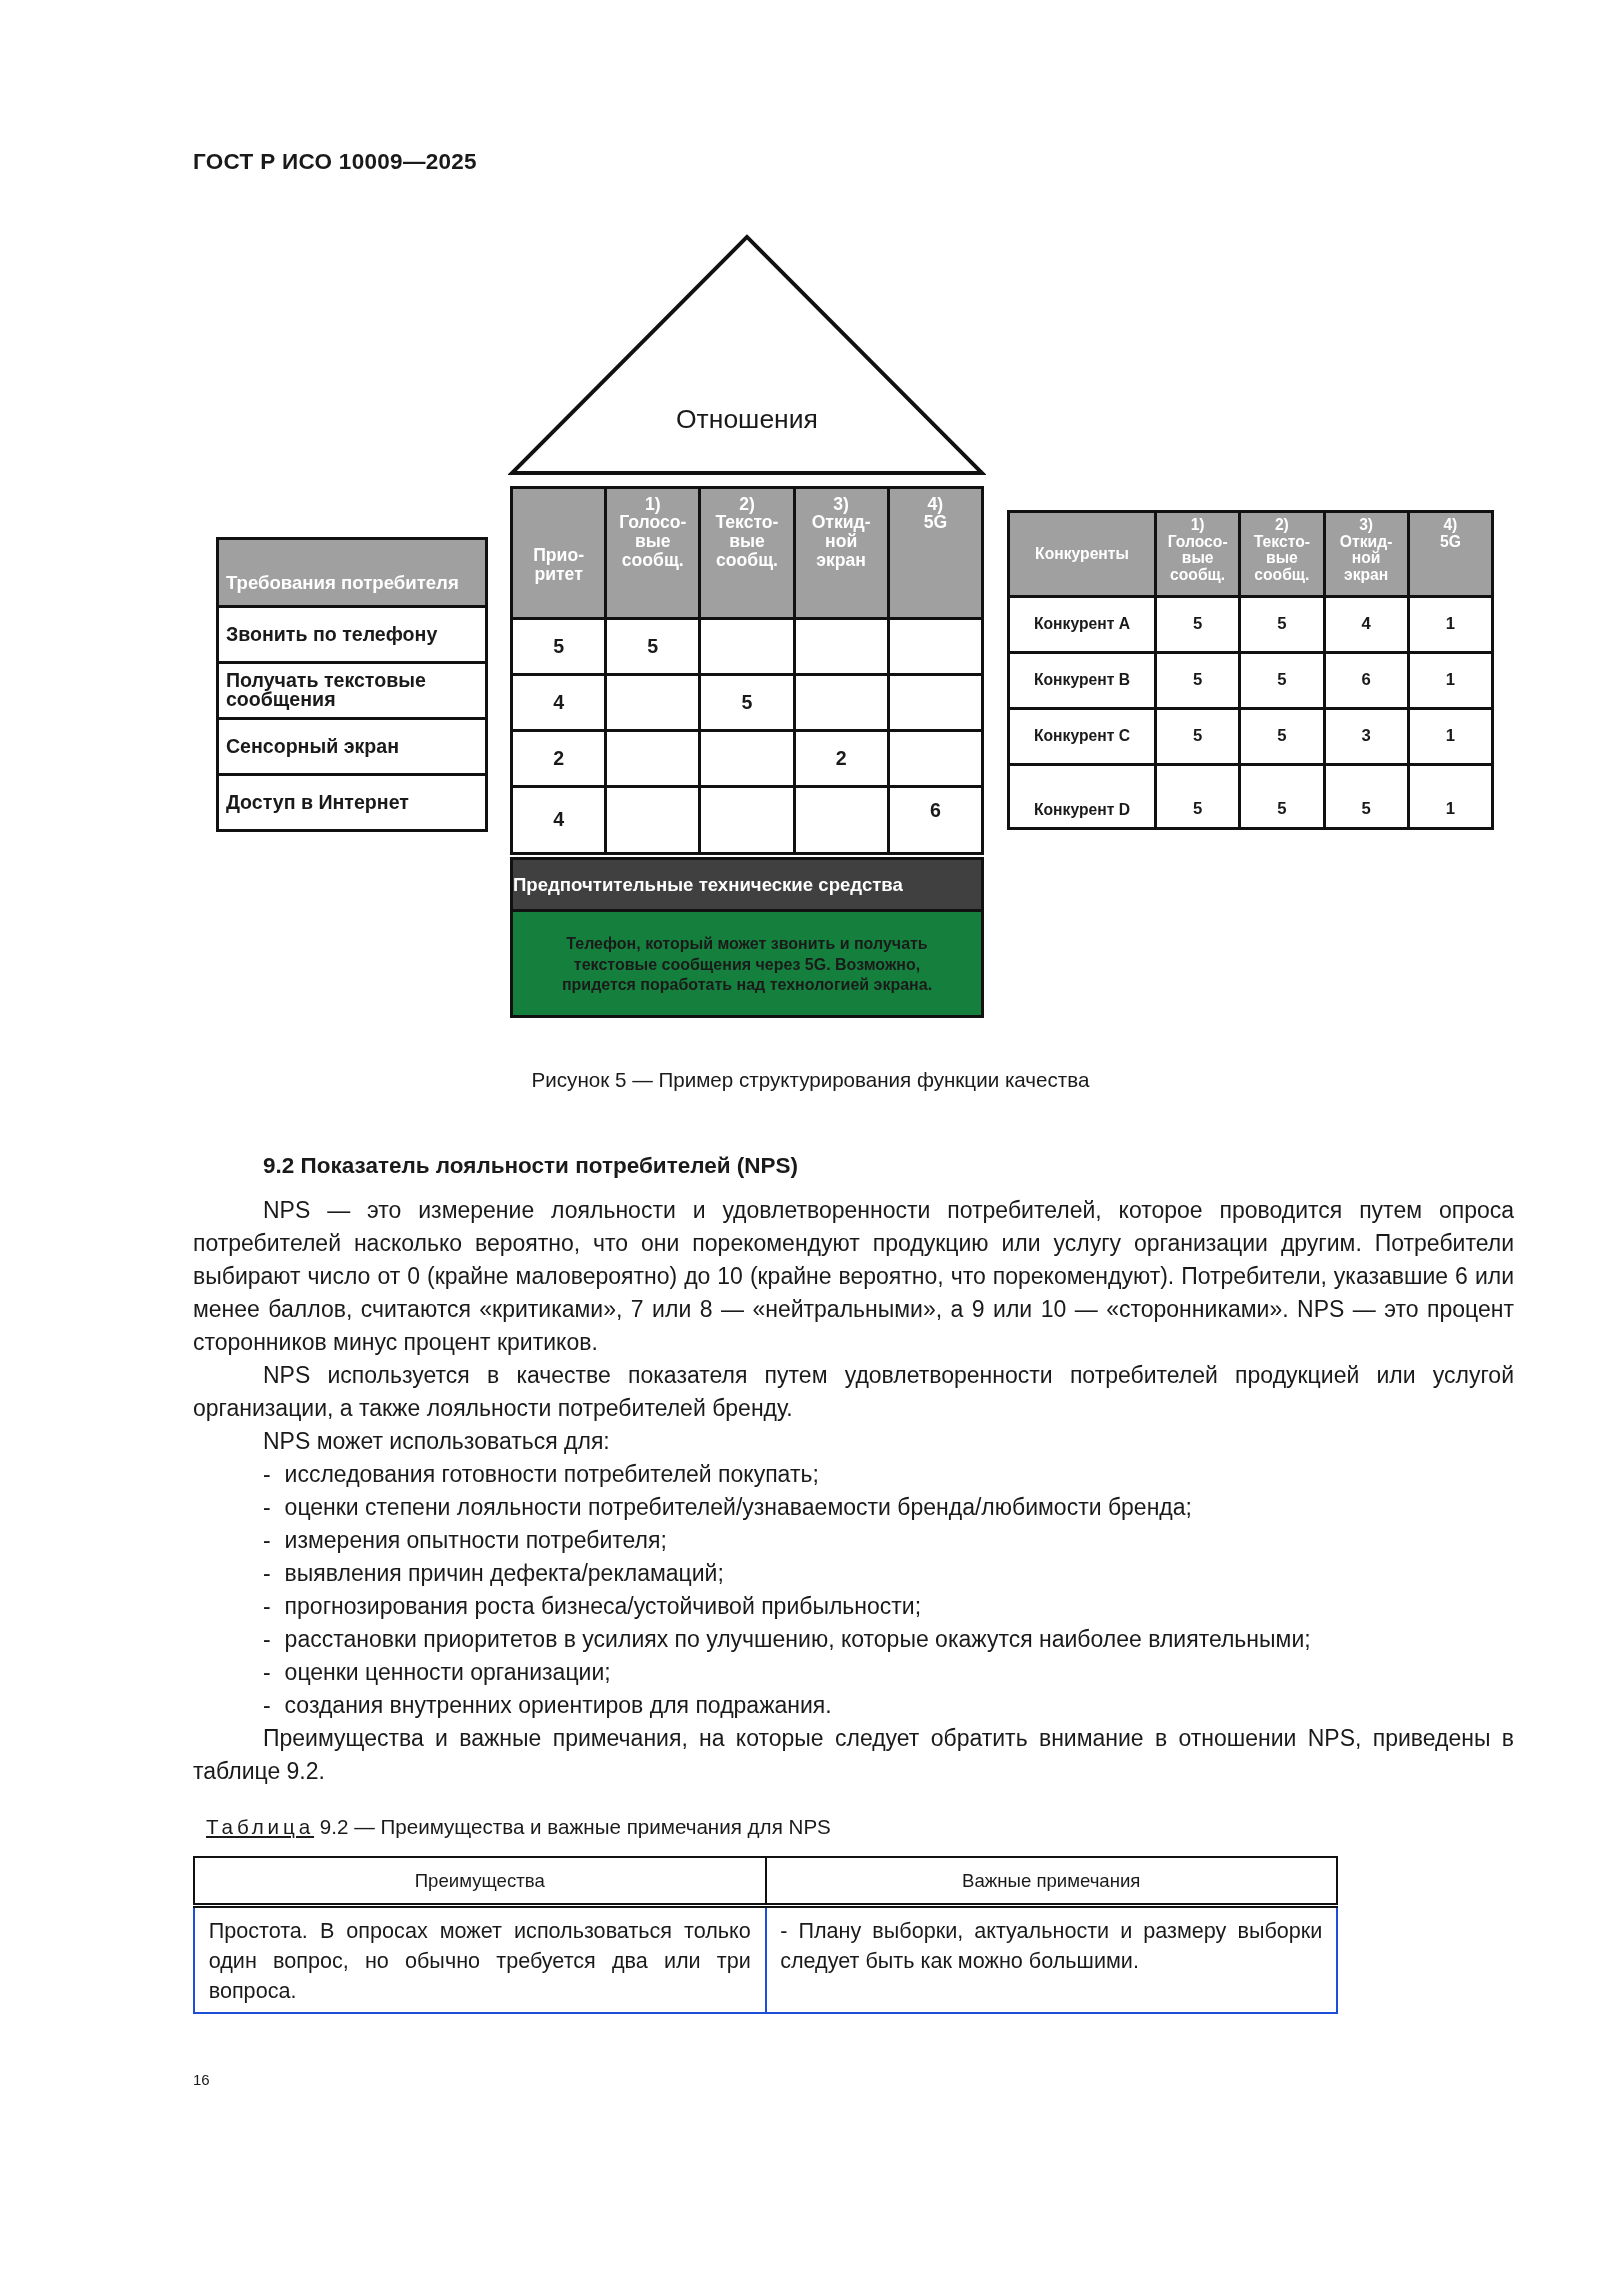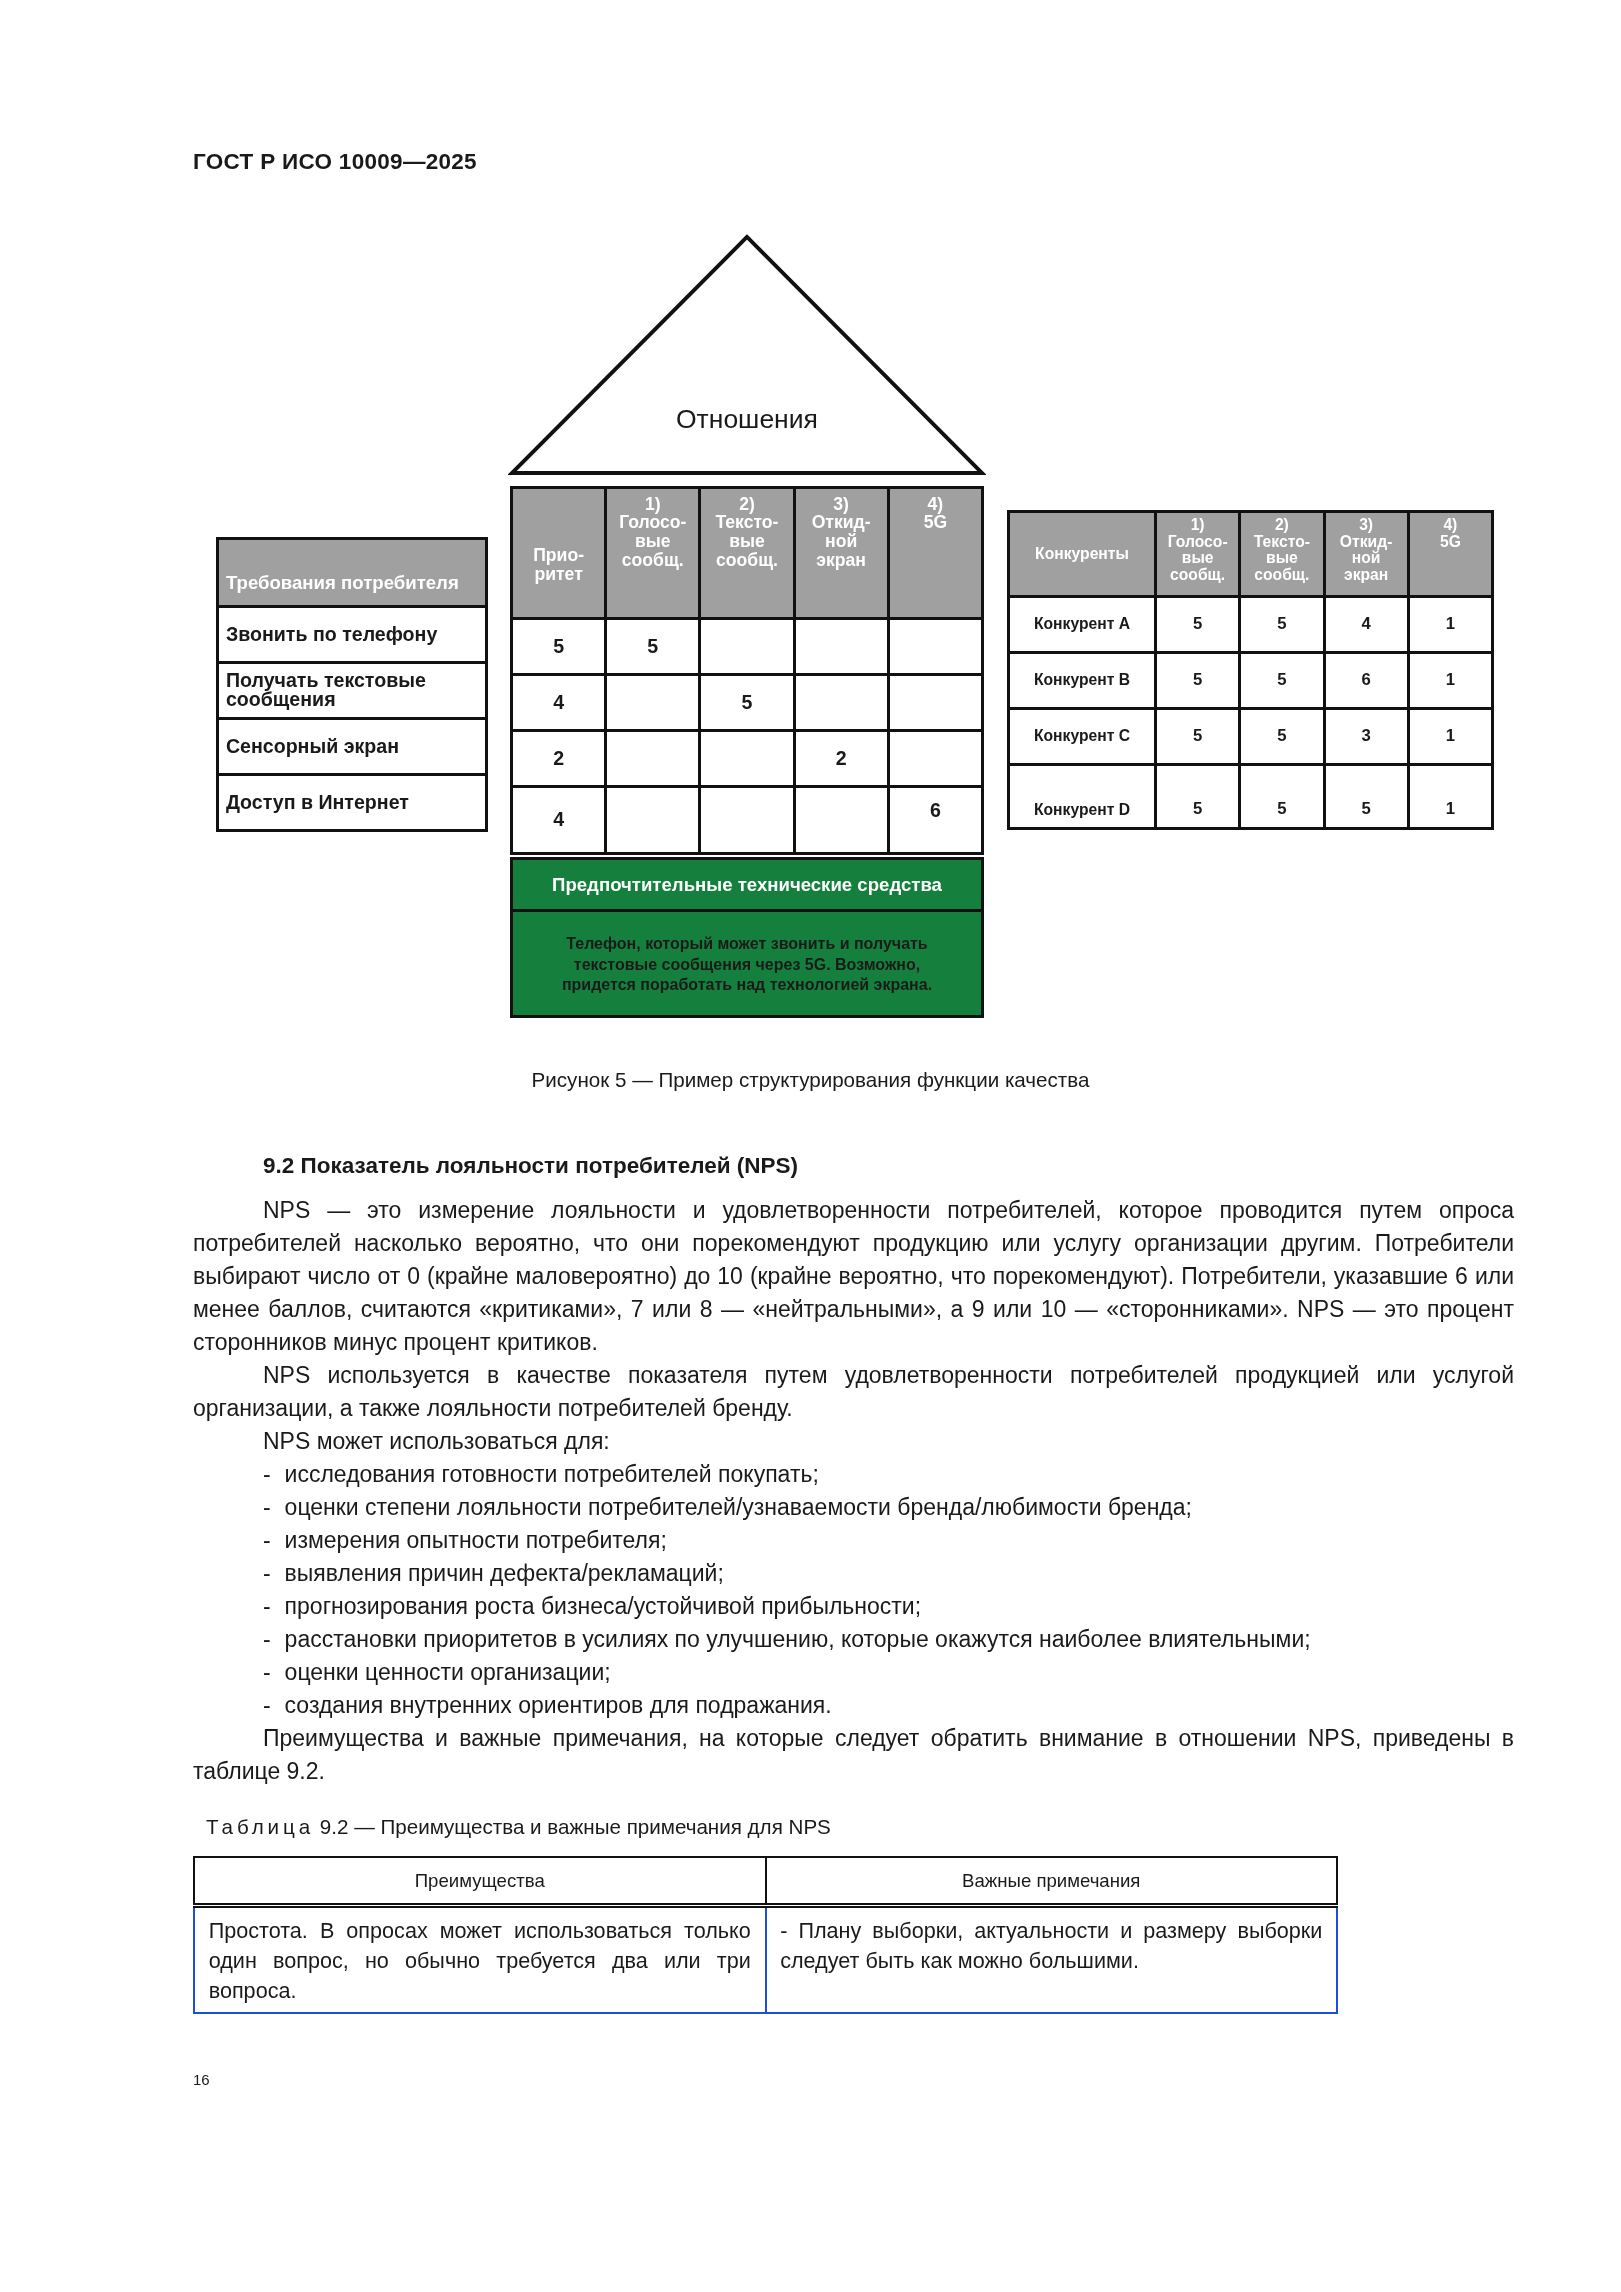--- a/index.html
+++ b/index.html
@@ -26,35 +26,35 @@
   .rel-table .hd.prio { vertical-align:middle; padding-top:23.5px; }
   .rel-table .cell { height:53px; }
 
   .comp-table { left:1007px; top:510px; width:487px; }
   .comp-table .hd { height:78px; vertical-align:top; padding-top:3.9px; font-size:15.7px; line-height:16.7px; }
   .comp-table .hd.first { vertical-align:middle; padding-top:0; font-size:15.7px; }
   .comp-table .cell { height:53px; font-size:16.7px; }
   .comp-table .cell.name { font-size:15.7px; }
 
   .tech-box { left:510px; top:857px; width:474px; border:3.9px solid #111; box-sizing:border-box; }
-  .tech-head { background:#15803d; color:#fff; font-weight:bold; font-size:18.6px; text-align:center; padding:13.7px 0; border-bottom:3.9px solid #111; }
+  .tech-head { background:#404040; color:#fff; font-weight:bold; font-size:18.6px; padding:13.7px 0; border-bottom:3.9px solid #111; }
   .tech-body { background:#15803d; font-weight:bold; font-size:16px; text-align:center; line-height:20.6px; padding:21.6px 9.8px 19.6px; }
 
   .caption { left:0; width:1621px; top:1068px; text-align:center; font-size:20.6px; }
 
   
   .section-title { left:263px; top:1153px; font-size:22.5px; font-weight:bold; }
   .body { left:193px; width:1321px; font-size:23px; line-height:33px; text-align:justify; }
   .para { text-indent:70px; margin:0; }
   .bullets { margin:0; padding:0; list-style:none; }
   .bullets li { padding-left:70px; }
   .bullets li .dash { display:inline-block; width:21.6px; }
 
   .tcaption { left:206px; top:1815px; font-size:20.6px; }
-  .tcaption .sp { letter-spacing:3.9px; }
+  .tcaption .sp { letter-spacing:3.9px;text-decoration:underline; }
 
   .nps-table { left:193px; top:1856px; width:1145px; border-collapse:collapse; position:absolute; table-layout:fixed; }
   .nps-table th { border:2px solid #111; font-weight:normal; font-size:18.6px; height:43px; border-bottom:5.9px double #111; }
   .nps-table td { border:2px solid #1d4ed8; font-size:21.6px; line-height:30px; vertical-align:top; padding:7.8px 13.7px 5.9px; text-align:justify; }
 
   .page-num { left:193px; top:2071px; font-size:15px; }
 </style>
 </head>
 <body>
 

